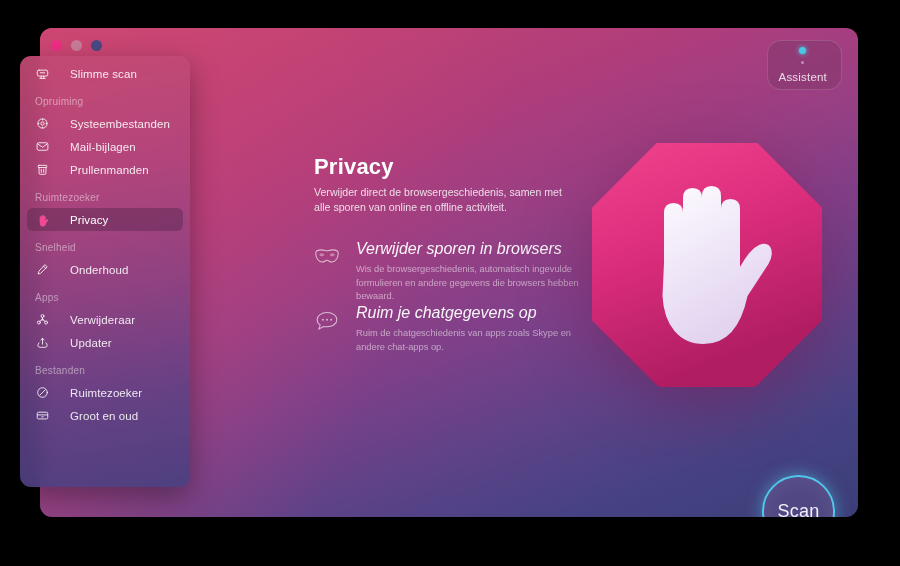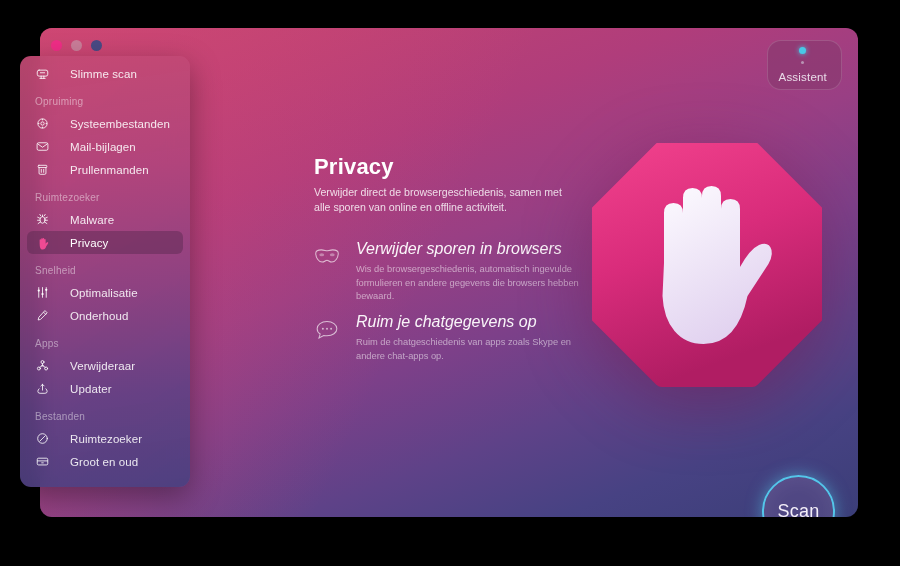--- a/index.html
+++ b/index.html
@@ -94,21 +94,21 @@
   .title {
     position:absolute; left:40px; top:126px;
     font-size:22px; font-weight:bold; color:#ffffff; letter-spacing:.2px;
   }
   .subtitle {
     position:absolute; left:40px; top:157px; width:262px;
     font-size:10.6px; line-height:15px; color:rgba(255,255,255,.82);
   }
   .feature { position:absolute; left:38px; display:flex; gap:14px; width:272px; }
   .feature.f1 { top:212px; }
-  .feature.f2 { top:285px; }
+  .feature.f2 { top:276px; }
   .feature .fico { width:30px; height:30px; flex:none; margin-top:2px; opacity:.65; }
   .feature .fico svg { width:30px; height:30px; display:block; }
   .feature .fh { font-size:16px; color:rgba(255,255,255,.95); margin-bottom:5px;font-style:italic; }
   .feature .fb { font-size:9.3px; line-height:13.5px; color:rgba(255,255,255,.52); }
 
   
   .stopwrap { position:absolute; left:318px; top:115px; width:230px; height:245px; }
   .stopwrap svg { width:100%; height:100%; display:block; filter:drop-shadow(0 14px 34px rgba(120,20,70,.45)); }
 
   
@@ -242,51 +242,30 @@
         <svg viewBox="0 0 20 20" fill="none" stroke="#ffffff" stroke-width="1.1" stroke-linecap="round">
           <rect x="4.2" y="4.4" width="11.6" height="3" rx="1"></rect>
           <path d="M5.4 7.4v7.4q0 1.6 1.6 1.6h6q1.6 0 1.6-1.6V7.4"></path>
           <path d="M8.4 9.8v4M11.6 9.8v4"></path>
         </svg>
       </span>
       <span class="lbl">Prullenmanden</span>
     </div>
 
     <div class="grp">Ruimtezoeker</div>
-    <div class="row">
-      <span class="ico">
-        <svg viewBox="0 0 20 20" fill="none" stroke="#ffffff" stroke-width="1.1" stroke-linecap="round">
-          <ellipse cx="10" cy="10.6" rx="3.4" ry="4.4"></ellipse>
-          <path d="M10 6.2V4M7.6 5 6.4 3.2M12.4 5l1.2-1.8"></path>
-          <path d="M6.6 8.4 3.6 7M6.6 11H3.4M6.8 13.6 4.2 15.4M13.4 8.4 16.4 7M13.4 11h3.2M13.2 13.6l2.6 1.8"></path>
-        </svg>
-      </span>
-      <span class="lbl">Malware</span>
-    </div>
     <div class="row active">
       <span class="ico">
         <svg viewBox="0 0 20 20">
           <path d="M6.2 11.4 V6.6 q0-1 1-1 t1 1 V10.6 V5.2 q0-1 1-1 t1 1 V10.4 V5 q0-1 1-1 t1 1 V10.4 V6.4 q0-1 1-1 t1 1 V11.8 q1-1.8 2-2.2 q1.2-.4 1.4.6 q.2 1-.8 2.2 l-1.8 2.6 q-.6 2.4-1.8 3.4 q-1.2 1-2.8 1 q-1.8 0-2.8-1.2 q-1-1.2-1.2-3.4 Z" fill="#ef4a93"></path>
         </svg>
       </span>
       <span class="lbl">Privacy</span>
     </div>
 
     <div class="grp">Snelheid</div>
-    <div class="row">
-      <span class="ico">
-        <svg viewBox="0 0 20 20" fill="none" stroke="#ffffff" stroke-width="1.1" stroke-linecap="round">
-          <path d="M5 3.4v13M10 3.4v13M15 3.4v13"></path>
-          <circle cx="5" cy="7.4" r="1.5" fill="#ffffff" stroke="none"></circle>
-          <circle cx="10" cy="12" r="1.5" fill="#ffffff" stroke="none"></circle>
-          <circle cx="15" cy="6.4" r="1.5" fill="#ffffff" stroke="none"></circle>
-        </svg>
-      </span>
-      <span class="lbl">Optimalisatie</span>
-    </div>
     <div class="row">
       <span class="ico">
         <svg viewBox="0 0 20 20" fill="none" stroke="#ffffff" stroke-width="1.1" stroke-linecap="round" stroke-linejoin="round">
           <path d="M13.6 3.8 16.2 6.4 7.4 15.2 4.2 16 5 12.8Z"></path>
           <path d="M11.6 5.8l2.6 2.6"></path>
         </svg>
       </span>
       <span class="lbl">Onderhoud</span>
     </div>
 

